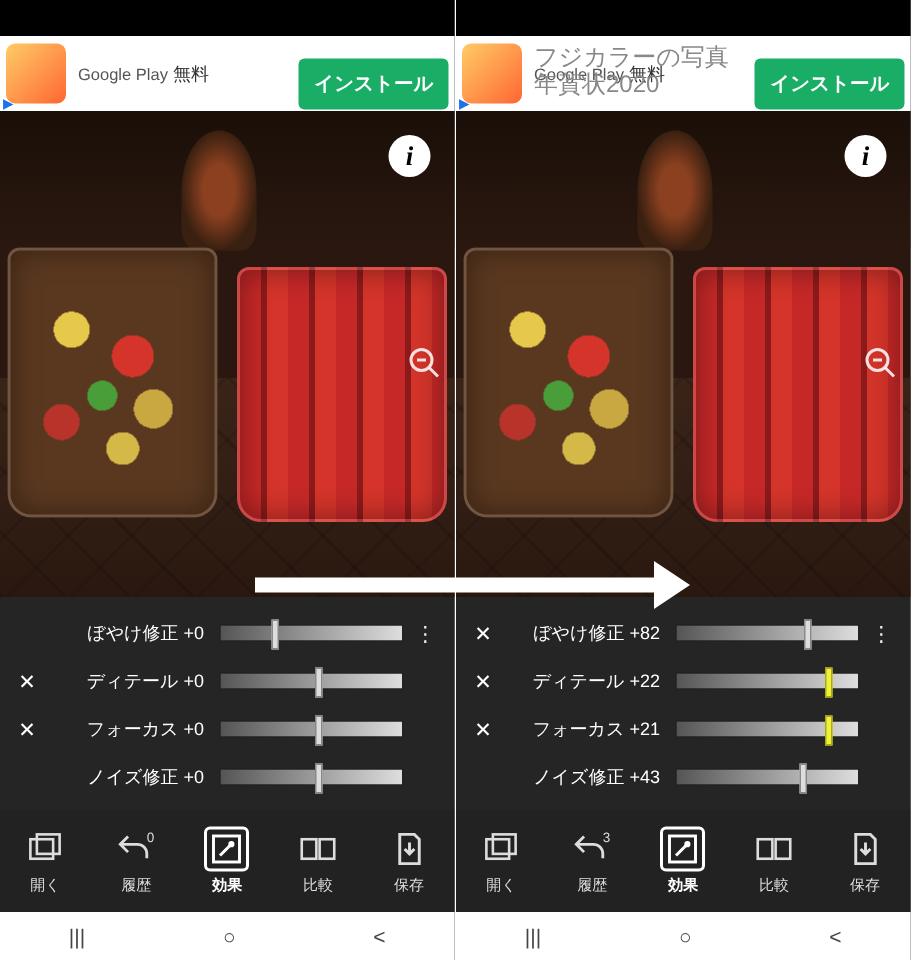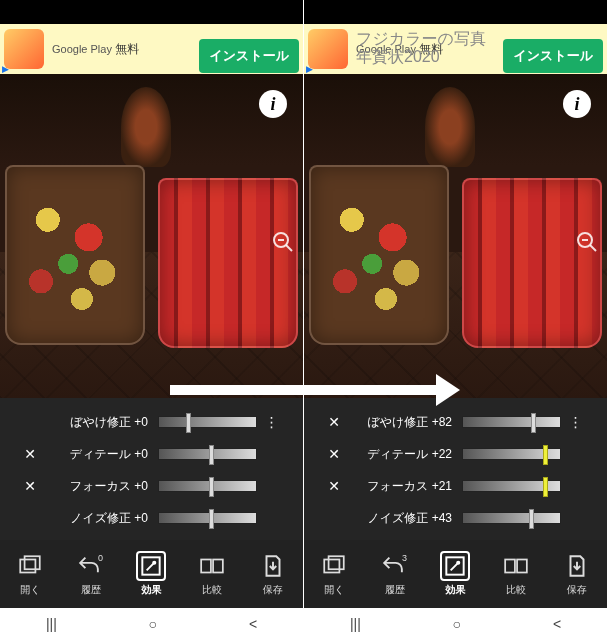--- a/index.html
+++ b/index.html
@@ -3,21 +3,21 @@
   <meta charset="utf-8">
   <style>
     * { margin: 0; padding: 0; box-sizing: border-box; }
     body { font-family: sans-serif; background: #fff; width: 607px; height: 640px; overflow: hidden; }
     .container { display: flex; width: 607px; height: 640px; }
     .phone { width: 303px; height: 640px; display: flex; flex-direction: column; position: relative; background: #000; }
     .phone + .phone { margin-left: 1px; }
     
     .status-bar { height: 24px; background: #000; }
     
-    .ad-banner { height: 50px; background: #fef9c3; display: flex; align-items: center; padding: 0 4px; position: relative; }
+    .ad-banner { height: 50px; background: #ffffff; display: flex; align-items: center; padding: 0 4px; position: relative; }
     .ad-icon { width: 40px; height: 40px; background: linear-gradient(135deg,#ffcc66,#ff6633); border-radius: 6px; flex-shrink: 0; }
     .ad-text { flex: 1; padding-left: 8px; font-size: 12px; color: #333; }
     .ad-text .gp { font-size: 11px; color: #555; }
     .ad-overlay { position: absolute; left: 52px; top: 6px; color: #888; font-size: 16px; line-height: 1.1; }
     .install-btn { background: #1aad66; color: #fff; padding: 8px 10px; border-radius: 4px; font-size: 13px; font-weight: bold; margin-top: 13px; }
     .ad-tri { position: absolute; left: 2px; bottom: 0; font-size: 9px; color: #1a73e8; }
     
     .photo-area { flex: 1; position: relative; background: #2a1810; overflow: hidden; }
     .photo-bg { position: absolute; inset: 0; }
     .table { position: absolute; left: 0; right: 0; bottom: 0; top: 55%; background: linear-gradient(180deg,#3a2418 0%,#2a1810 100%); }
@@ -29,21 +29,21 @@
     .bottle { position: absolute; left: 40%; top: 4%; width: 50px; height: 80px; background: radial-gradient(ellipse at center,#8b4020 30%,#3a2010 70%); border-radius: 50% 50% 20% 20%; }
     
     .info-icon { position: absolute; top: 16px; right: 16px; width: 28px; height: 28px; background: #fff; border-radius: 50%; display: flex; align-items: center; justify-content: center; color: #000; font-weight: bold; font-family: serif; font-style: italic; font-size: 18px; }
     .zoom-icon { position: absolute; top: 48%; right: 8px; width: 24px; height: 24px; color: rgba(255,255,255,0.85); }
     .zoom-icon svg { width: 100%; height: 100%; }
     
     .arrow { position: absolute; top: 380px; left: 170px; width: 290px; height: 20px; z-index: 100; display: flex; align-items: center; }
     .arrow-line { flex: 1; height: 10px; background: #fff; }
     .arrow-head { width: 0; height: 0; border-left: 24px solid #fff; border-top: 16px solid transparent; border-bottom: 16px solid transparent; }
     
-    .sliders { background: rgba(42,42,42,0.88); padding: 8px 16px 6px; }
+    .sliders { background: rgba(42,42,42,0.88); padding: 8px 4px 6px; }
     .slider-row { display: flex; align-items: center; height: 32px; gap: 6px; padding: 0 6px; }
     .close-x { width: 16px; color: #fff; font-size: 14px; text-align: center; }
     .slider-label { width: 108px; color: #fff; font-size: 12px; text-align: right; padding-right: 4px; white-space: nowrap; }
     .slider-track { flex: 1; height: 12px; position: relative; background: linear-gradient(90deg,#555,#999,#ddd); border: 1px solid #222; }
     .slider-thumb { position: absolute; top: -4px; width: 5px; height: 20px; background: #ddd; border: 1px solid #888; }
     .slider-thumb.yellow { background: #eef03a; border-color: #aaa818; }
     .slider-end { width: 18px; }
     .dots { width: 18px; color: #eee; font-size: 14px; text-align: center; letter-spacing: 1px; }
     
     .toolbar { height: 68px; background: #222; display: flex; justify-content: space-around; align-items: center; padding: 4px 0; }

